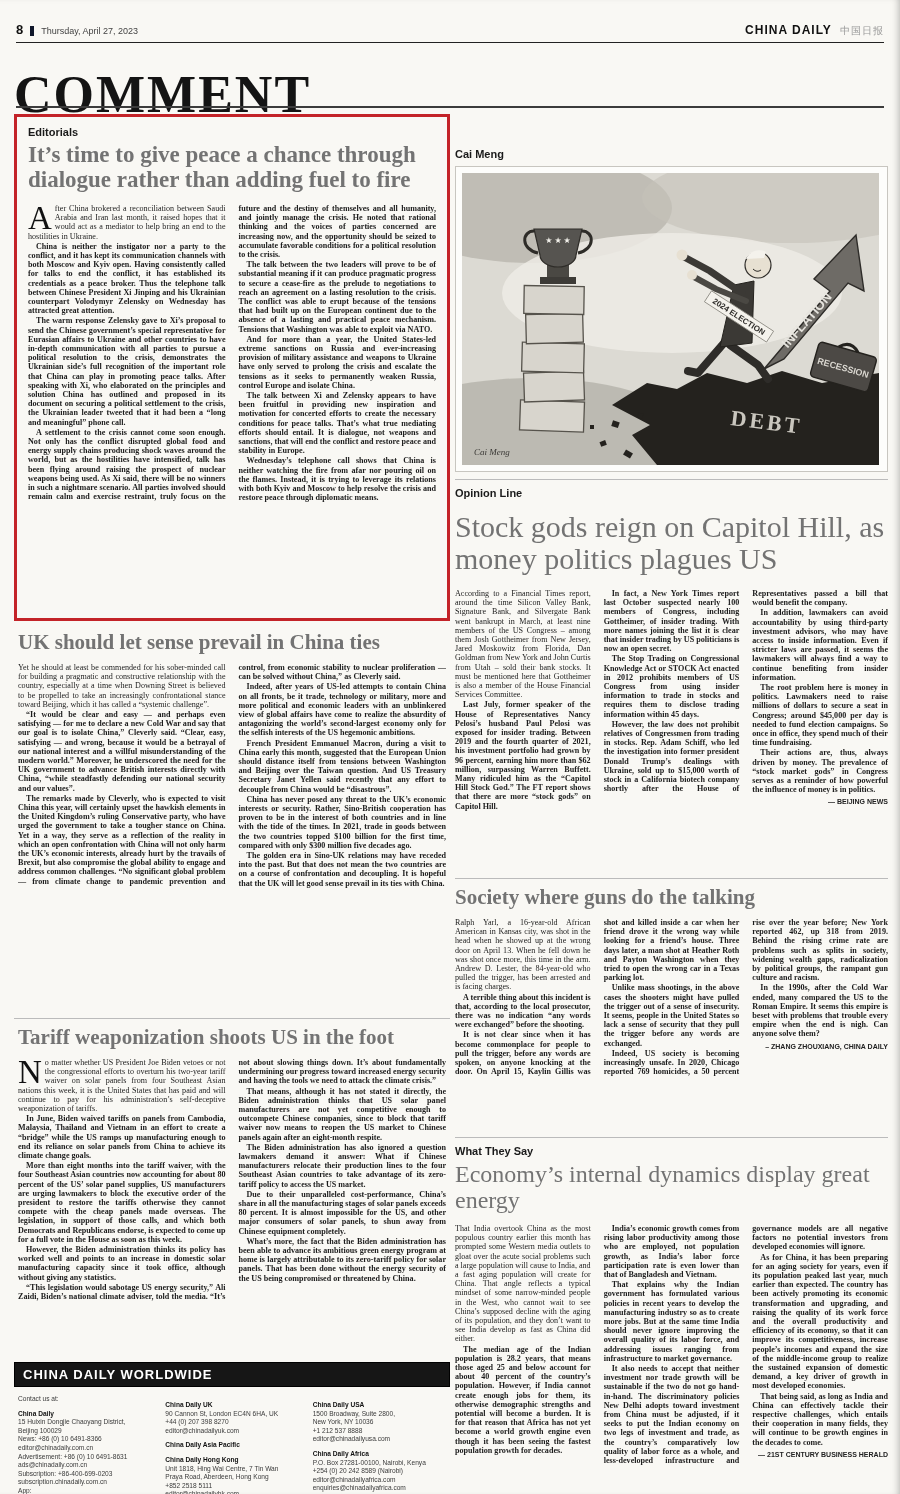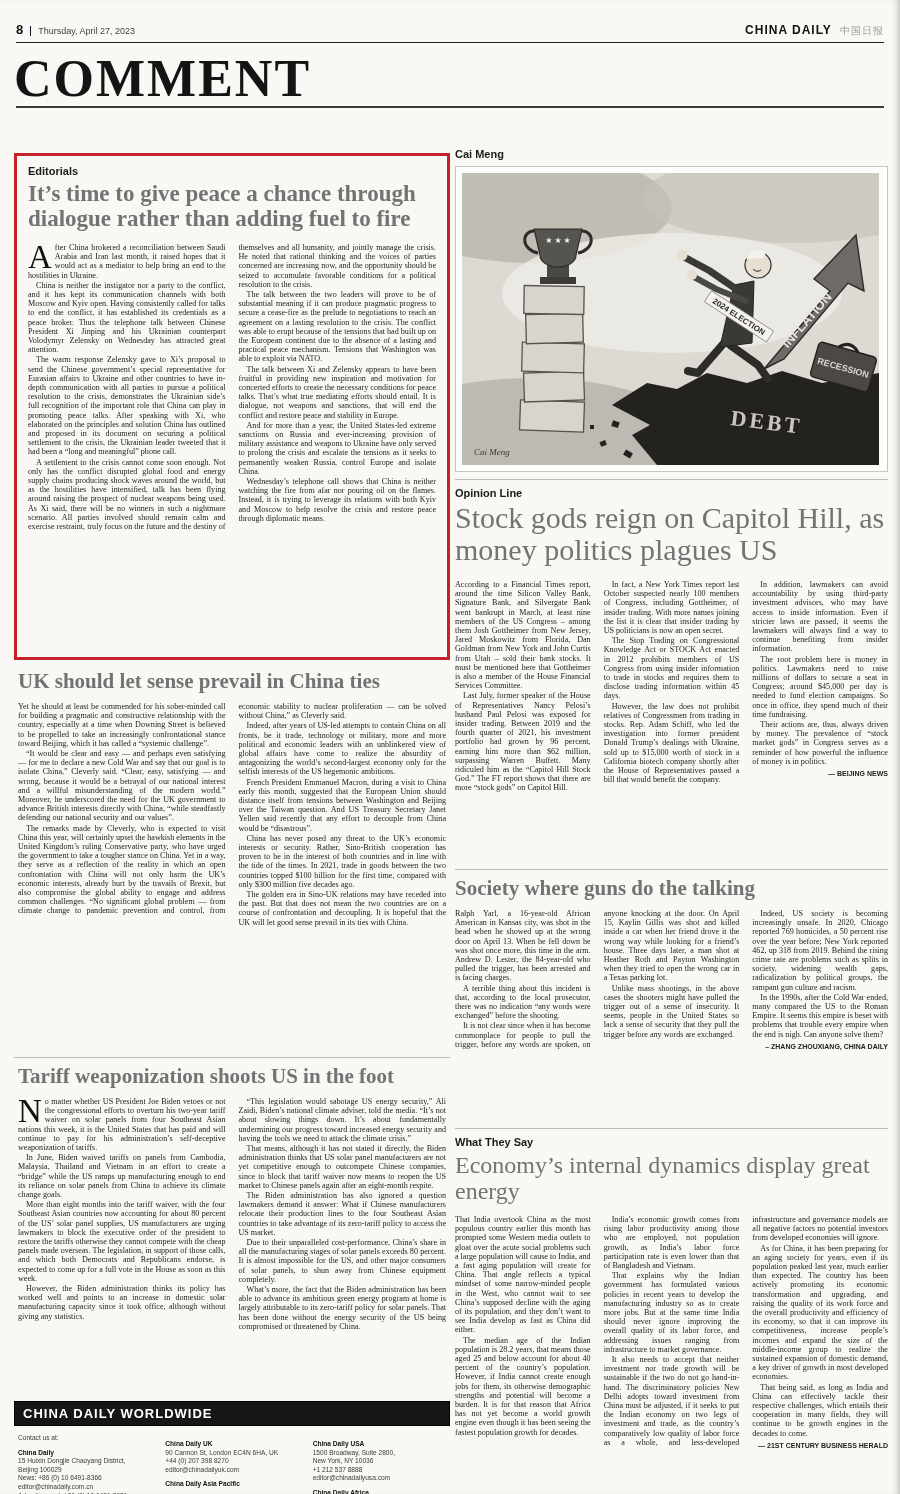--- a/index.html
+++ b/index.html
@@ -2,53 +2,53 @@
 <html><head>
 <meta charset="utf-8">
 <style>
   html,body{margin:0;padding:0;}
   body{background:#e5e3de;font-family:"Liberation Serif",serif;}
   .page{position:relative;width:900px;height:1494px;background:#f9f8f4;margin:0 auto;overflow:hidden;
         box-shadow:inset -6px 0 8px -6px rgba(0,0,0,.35);}
   
   .topbar{position:absolute;top:22px;left:16px;right:16px;display:flex;justify-content:space-between;align-items:baseline;}
   .pageno{font-family:"Liberation Sans",sans-serif;font-weight:bold;font-size:13px;color:#111;}
-  .dateline{font-family:"Liberation Sans",sans-serif;font-size:9px;color:#444;margin-left:7px;padding-left:7px;border-left:1px solid #0f172a;}
+  .dateline{font-family:"Liberation Sans",sans-serif;font-size:9px;color:#444;margin-left:7px;padding-left:7px;border-left:4px solid #0f172a;}
   .brand{font-family:"Liberation Sans",sans-serif;font-weight:bold;font-size:12px;letter-spacing:1px;color:#111;}
   .brand-cn{font-size:10px;color:#999;font-weight:normal;margin-left:4px;}
   .toprule{position:absolute;top:42px;left:16px;right:16px;border-top:1.5px solid #222;}
-  .masthead{position:absolute;top:49px;left:14px;font-family:"Liberation Serif",serif;font-weight:bold;
+  .masthead{position:absolute;top:65px;left:14px;font-family:"Liberation Serif",serif;font-weight:bold;
             font-size:52px;letter-spacing:2px;color:#141414;}
   .mastrule{position:absolute;top:106px;left:16px;right:16px;border-top:2px solid #3c3c3c;}
   
   .leftcol{position:absolute;left:14px;top:114px;width:436px;}
   .rightcol{position:absolute;left:455px;top:148px;width:433px;}
   .kicker{font-family:"Liberation Sans",sans-serif;font-weight:bold;font-size:11px;color:#1a1a1a;}
   .hl{font-family:"Liberation Serif",serif;color:#737373;margin:0;}
   .body-cols{font-size:8.1px;line-height:9.2px;text-align:justify;color:#1c1c1c;column-gap:13px;column-fill:balance;}
   .body-cols p{margin:0;}
-  .body-cols p + p{text-indent:8px;margin-top:1px;}
+  .body-cols p + p{text-indent:8px;margin-top:1px;font-weight:bold;}
   .drop::first-letter{float:left;font-size:33px;line-height:26px;padding:1px 3px 0 0;color:#111;}
   .attr{font-family:"Liberation Sans",sans-serif;font-weight:bold;font-size:7px;color:#222;text-align:right;margin-top:3px;}
   .rule{border:none;border-top:1px solid #bbb;margin:7px 0;}
   
-  .edbox{border:3px solid #c32328;padding:9px 11px 10px 11px;background:#f9f8f4;margin-top:39px;}
+  .edbox{border:3px solid #c32328;padding:9px 11px 10px 11px;background:#f9f8f4;}
   .edbox .hl{font-size:23px;line-height:25px;font-weight:bold;margin:4px 0 12px 0;}
   .edbox .body-cols{column-count:2;height:404px;overflow:hidden;}
   
   .article-l{margin-top:10px;}
   .article-l .hl{font-size:21px;line-height:23px;font-weight:bold;margin:0 0 9px 4px;}
   .article-l .body-cols{column-count:2;margin:0 4px;}
   .uk-body{height:348px;overflow:hidden;}
   .tariff-body{height:292px;overflow:hidden;}
   
   .cartoon-frame{margin-top:6px;border:1px solid #c8c6c0;background:#fdfdfb;padding:6px;}
   .cartoon-frame svg{display:block;}
   
-  .opinion .hl{font-size:30px;line-height:32px;font-weight:normal;margin:3px 0 14px 0;}
+  .opinion .hl{font-size:30px;line-height:32px;font-weight:normal;margin:12px 0 14px 0;}
   .opinion .body-cols{column-count:3;height:282px;overflow:hidden;}
   .society .hl{font-size:21px;line-height:23px;font-weight:bold;margin:0 0 9px 0;}
   .society .body-cols{column-count:3;height:212px;overflow:hidden;}
   .wts .hl{font-size:24px;line-height:26px;font-weight:normal;margin:4px 0 11px 0;}
   .wts .body-cols{column-count:3;height:292px;overflow:hidden;}
   
   .ww{margin-top:12px;}
   .wwbar{background:#161616;color:#fff;font-family:"Liberation Sans",sans-serif;font-weight:bold;
          font-size:13px;letter-spacing:1px;padding:4px 8px;border:1px solid #000;}
   .wwcols{display:flex;gap:14px;margin-top:8px;padding:0 4px;}
@@ -79,22 +79,22 @@
 
     <div class="edbox">
       <div class="kicker">Editorials</div>
       <h1 class="hl">It’s time to give peace a chance through dialogue rather than adding fuel to fire</h1>
       <div class="body-cols">
           <p class="drop">After China brokered a reconciliation between Saudi Arabia and Iran last month, it raised hopes that it would act as a mediator to help bring an end to the hostilities in Ukraine.</p>
           <p>China is neither the instigator nor a party to the conflict, and it has kept its communication channels with both Moscow and Kyiv open. Having consistently called for talks to end the conflict, it has established its credentials as a peace broker. Thus the telephone talk between Chinese President Xi Jinping and his Ukrainian counterpart Volodymyr Zelensky on Wednesday has attracted great attention.</p>
           <p>The warm response Zelensky gave to Xi’s proposal to send the Chinese government’s special representative for Eurasian affairs to Ukraine and other countries to have in-depth communication with all parties to pursue a political resolution to the crisis, demonstrates the Ukrainian side’s full recognition of the important role that China can play in promoting peace talks. After speaking with Xi, who elaborated on the principles and solution China has outlined and proposed in its document on securing a political settlement to the crisis, the Ukrainian leader tweeted that it had been a “long and meaningful” phone call.</p>
           <p>A settlement to the crisis cannot come soon enough. Not only has the conflict disrupted global food and energy supply chains producing shock waves around the world, but as the hostilities have intensified, talk has been flying around raising the prospect of nuclear weapons being used. As Xi said, there will be no winners in such a nightmare scenario. All parties involved should remain calm and exercise restraint, truly focus on the future and the destiny of themselves and all humanity, and jointly manage the crisis. He noted that rational thinking and the voices of parties concerned are increasing now, and the opportunity should be seized to accumulate favorable conditions for a political resolution to the crisis.</p>
           <p>The talk between the two leaders will prove to be of substantial meaning if it can produce pragmatic progress to secure a cease-fire as the prelude to negotiations to reach an agreement on a lasting resolution to the crisis. The conflict was able to erupt because of the tensions that had built up on the European continent due to the absence of a lasting and practical peace mechanism. Tensions that Washington was able to exploit via NATO.</p>
+          <p>And for more than a year, the United States-led extreme sanctions on Russia and ever-increasing provision of military assistance and weapons to Ukraine have only served to prolong the crisis and escalate the tensions as it seeks to permanently weaken Russia, control Europe and isolate China.</p>
           <p>The talk between Xi and Zelensky appears to have been fruitful in providing new inspiration and motivation for concerted efforts to create the necessary conditions for peace talks. That’s what true mediating efforts should entail. It is dialogue, not weapons and sanctions, that will end the conflict and restore peace and stability in Europe.</p>
-          <p>And for more than a year, the United States-led extreme sanctions on Russia and ever-increasing provision of military assistance and weapons to Ukraine have only served to prolong the crisis and escalate the tensions as it seeks to permanently weaken Russia, control Europe and isolate China.</p>
           <p>Wednesday’s telephone call shows that China is neither watching the fire from afar nor pouring oil on the flames. Instead, it is trying to leverage its relations with both Kyiv and Moscow to help resolve the crisis and restore peace through diplomatic means.</p>
         </div>
     </div>
 
     <div class="article-l">
       <h2 class="hl">UK should let sense prevail in China ties</h2>
       <div class="body-cols uk-body">
           <p>Yet he should at least be commended for his sober-minded call for building a pragmatic and constructive relationship with the country, especially at a time when Downing Street is believed to be propelled to take an increasingly confrontational stance toward Beijing, which it has called a “systemic challenge”.</p>
           <p>“It would be clear and easy — and perhaps even satisfying — for me to declare a new Cold War and say that our goal is to isolate China,” Cleverly said. “Clear, easy, satisfying — and wrong, because it would be a betrayal of our national interest and a willful misunderstanding of the modern world.” Moreover, he underscored the need for the UK government to advance British interests directly with China, “while steadfastly defending our national security and our values”.</p>
           <p>The remarks made by Cleverly, who is expected to visit China this year, will certainly upset the hawkish elements in the United Kingdom’s ruling Conservative party, who have urged the government to take a tougher stance on China. Yet in a way, they serve as a reflection of the reality in which an open confrontation with China will not only harm the UK’s economic interests, already hurt by the travails of Brexit, but also compromise the global ability to engage and address common challenges. “No significant global problem — from climate change to pandemic prevention and control, from economic stability to nuclear proliferation — can be solved without China,” as Cleverly said.</p>

